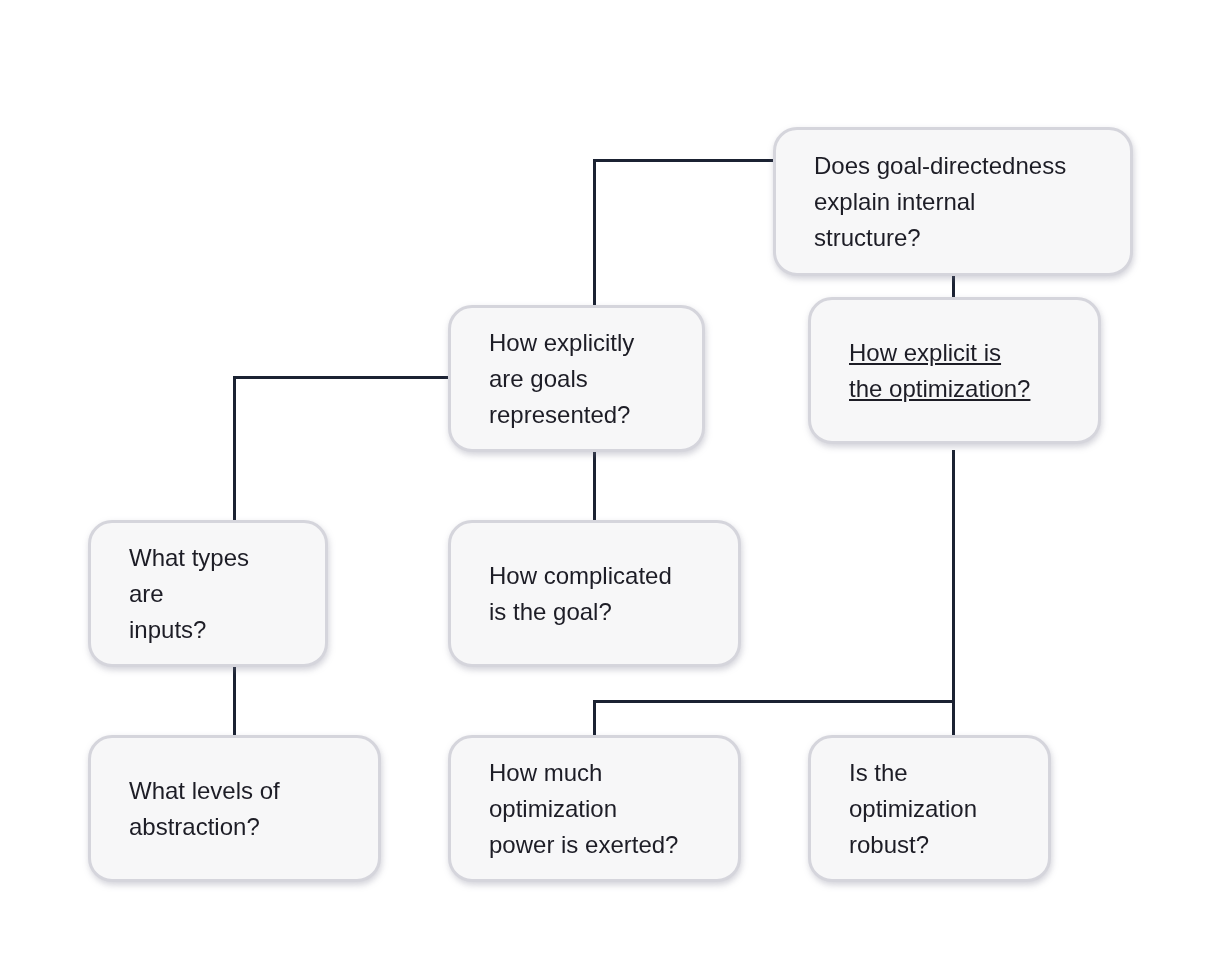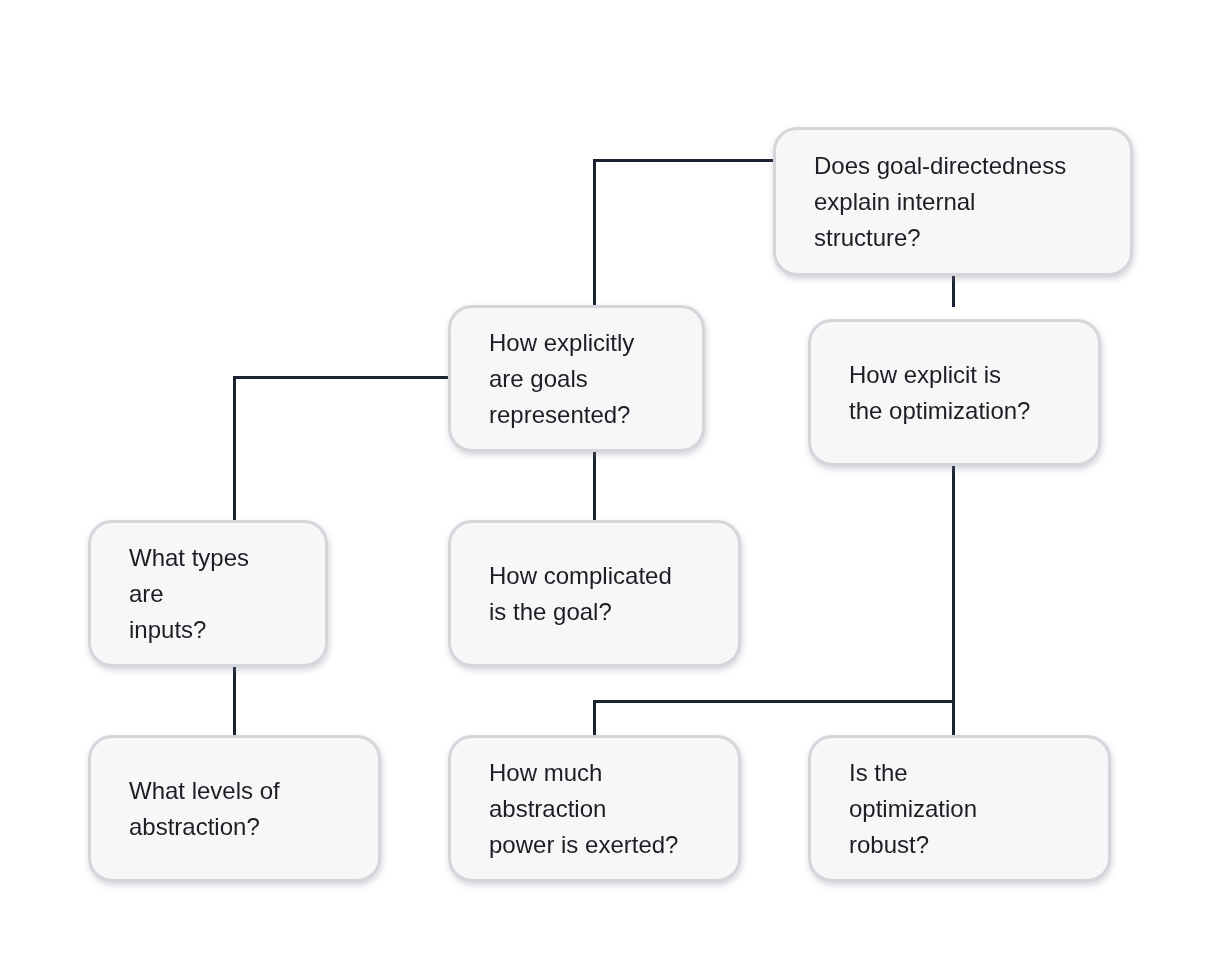--- a/index.html
+++ b/index.html
@@ -37,26 +37,26 @@
     line-height: 36px;
   }
   .node-label { white-space: pre-line; }
   .conn {
     position: absolute;
     background: var(--connector);
   }
   
   .n1 { left: 773px; top:  88px; width: 360px; height: 149px; margin-top: 39px; }
   .n2 { left: 448px; top: 305px; width: 257px; height: 147px; }
-  .n3 { left: 808px; top: 319px; width: 293px; height: 147px; }
+  .n3 { left: 808px; top: 297px; width: 293px; height: 147px; text-decoration: underline; }
   .n4 { left:  88px; top: 520px; width: 240px; height: 147px; }
   .n5 { left: 448px; top: 520px; width: 293px; height: 147px; }
   .n6 { left:  88px; top: 735px; width: 293px; height: 147px; }
   .n7 { left: 448px; top: 735px; width: 293px; height: 147px; }
-  .n8 { left: 808px; top: 735px; width: 303px; height: 147px; }
+  .n8 { left: 808px; top: 735px; width: 243px; height: 147px; }
   
   .c-a1 { left: 593px; top: 159px; width: 180px; height: 3px;   }
   .c-a2 { left: 593px; top: 159px; width: 3px;   height: 148px; }
   .c-b  { left: 952px; top: 235px; width: 3px;   height: 72px;  }
   .c-c1 { left: 233px; top: 376px; width: 216px; height: 3px;   }
   .c-c2 { left: 233px; top: 376px; width: 3px;   height: 146px; }
   .c-d  { left: 593px; top: 450px; width: 3px;   height: 72px;  }
   .c-e  { left: 233px; top: 665px; width: 3px;   height: 72px;  }
   .c-f  { left: 952px; top: 450px; width: 3px;   height: 287px; }
   .c-g1 { left: 593px; top: 700px; width: 362px; height: 3px;   }
@@ -99,21 +99,21 @@
   <div class="node n6">
     <span class="node-label">What levels of
 abstraction?</span>
   </div>
   <div class="node n5">
     <span class="node-label">How complicated
 is the goal?</span>
   </div>
   <div class="node n7">
     <span class="node-label">How much
-abstraction
+optimization
 power is exerted?</span>
   </div>
   <div class="node n8">
     <span class="node-label">Is the
 optimization
 robust?</span>
   </div>
 
 </div>
 

